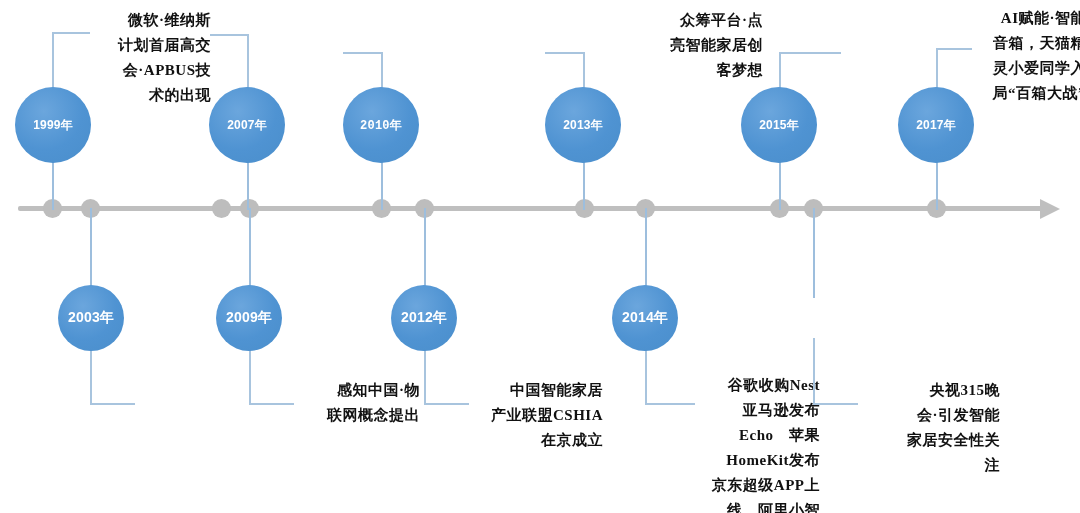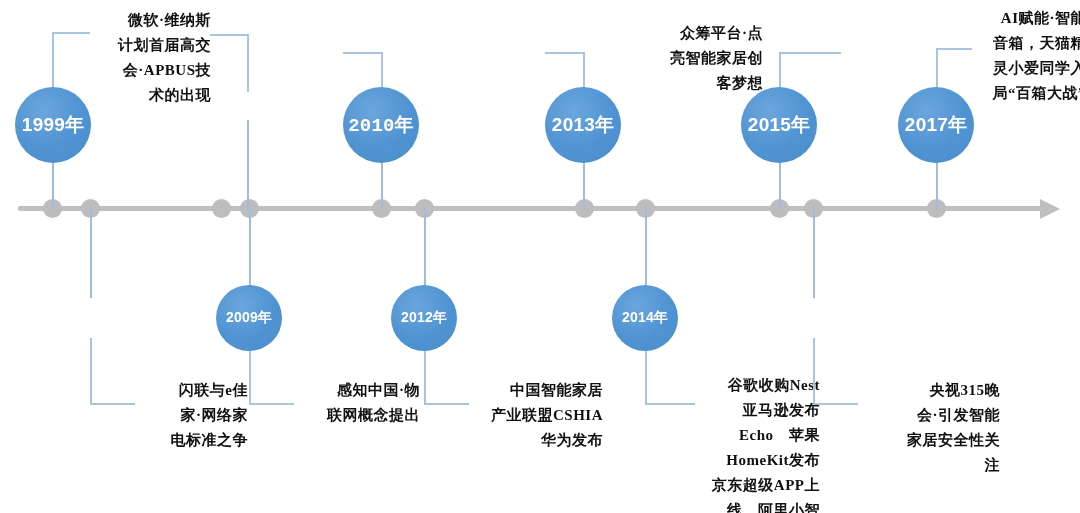--- a/index.html
+++ b/index.html
@@ -59,21 +59,21 @@
     justify-content: center;
     font-family: "Liberation Sans", "DejaVu Sans", sans-serif;
     font-weight: bold;
     letter-spacing: 0.2px;
     box-shadow: 0 0 0 0 rgba(0,0,0,0);
     white-space: nowrap;
   }
   .year-node.top {
     width: 76px;
     height: 76px;
-    font-size: 19px;
+    font-size: 12px;
   }
   .year-node.bottom {
     width: 66px;
     height: 66px;
     font-size: 14px;
   }
 
   
   .stem {
     position: absolute;
@@ -133,27 +133,30 @@
     <span>1999年</span>
   </div>
   <div class="caption" style="left:93px; top:8px; width:118px;">微软·维纳斯
 计划首届高交
 会·APBUS技
 术的出现</div>
 
   <div class="stem" style="left:90px; top:208px; height:90px;"></div>
   <div class="elbow-v" style="left:90px; top:338px; height:66px;"></div>
   <div class="elbow-h" style="left:90px; top:403px; width:45px;"></div>
-  <div class="caption" style="left:138px; top:378px; width:110px;">闪联与e佳
-家·网络家
-电标准之争</div>
+  <div class="year-node bottom" style="left:58px; top:285px;">
+    <span>2003年</span>
+  </div>
 
   <div class="stem" style="left:247px; top:120px; height:90px;"></div>
   <div class="elbow-v" style="left:247px; top:34px; height:58px;"></div>
   <div class="elbow-h" style="left:210px; top:34px; width:38px;"></div>
+  <div class="year-node top" style="left:209px; top:87px;">
+    <span>2007年</span>
+  </div>
 
   <div class="stem" style="left:249px; top:208px; height:90px;"></div>
   <div class="elbow-v" style="left:249px; top:338px; height:66px;"></div>
   <div class="elbow-h" style="left:249px; top:403px; width:45px;"></div>
   <div class="year-node bottom" style="left:216px; top:285px;text-align:center;">
     <span>2009年</span>
   </div>
   <div class="caption" style="left:298px; top:378px; width:122px;">感知中国·物
 联网概念提出</div>
 
@@ -165,29 +168,29 @@
   </div>
 
   <div class="stem" style="left:424px; top:208px; height:90px;"></div>
   <div class="elbow-v" style="left:424px; top:338px; height:66px;"></div>
   <div class="elbow-h" style="left:424px; top:403px; width:45px;"></div>
   <div class="year-node bottom" style="left:391px; top:285px;">
     <span>2012年</span>
   </div>
   <div class="caption" style="left:473px; top:378px; width:130px;">中国智能家居
 产业联盟CSHIA
-华为发布</div>
+在京成立</div>
 
   <div class="stem" style="left:583px; top:120px; height:90px;"></div>
   <div class="elbow-v" style="left:583px; top:52px; height:42px;"></div>
   <div class="elbow-h" style="left:545px; top:52px; width:40px;"></div>
   <div class="year-node top" style="left:545px; top:87px;">
     <span>2013年</span>
   </div>
-  <div class="caption" style="left:645px; top:8px; width:118px;margin-top:13px;">众筹平台·点
+  <div class="caption" style="left:645px; top:8px; width:118px;">众筹平台·点
 亮智能家居创
 客梦想</div>
 
   <div class="stem" style="left:645px; top:208px; height:90px;"></div>
   <div class="elbow-v" style="left:645px; top:338px; height:66px;"></div>
   <div class="elbow-h" style="left:645px; top:403px; width:50px;"></div>
   <div class="year-node bottom" style="left:612px; top:285px;">
     <span>2014年</span>
   </div>
   <div class="caption" style="left:700px; top:373px; width:120px;">谷歌收购Nest

